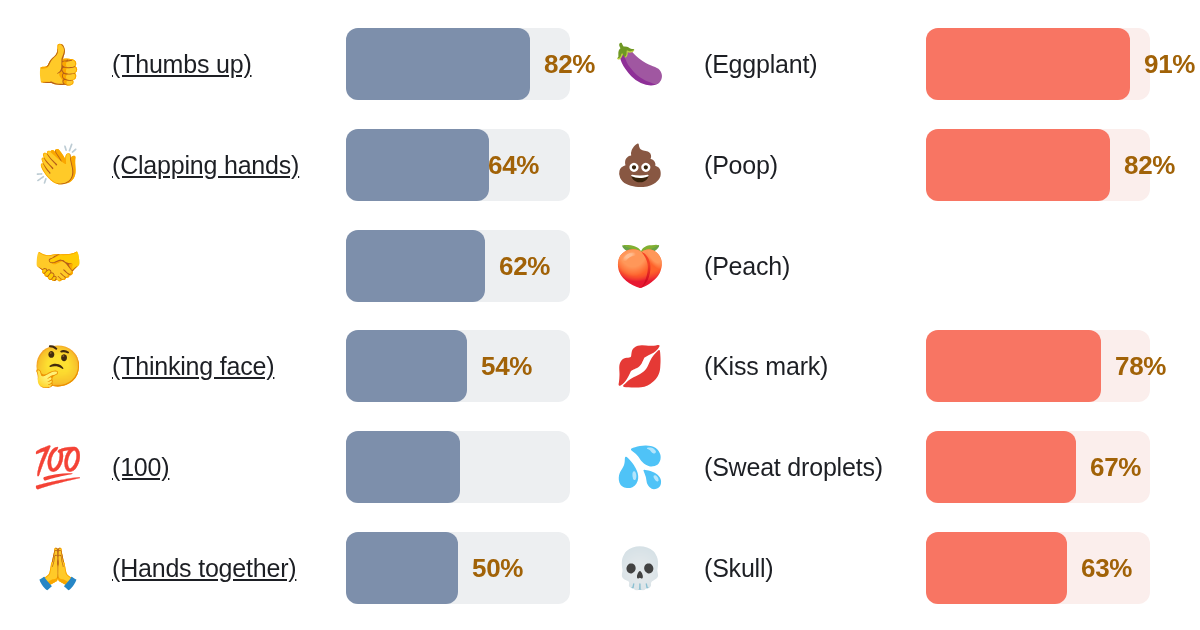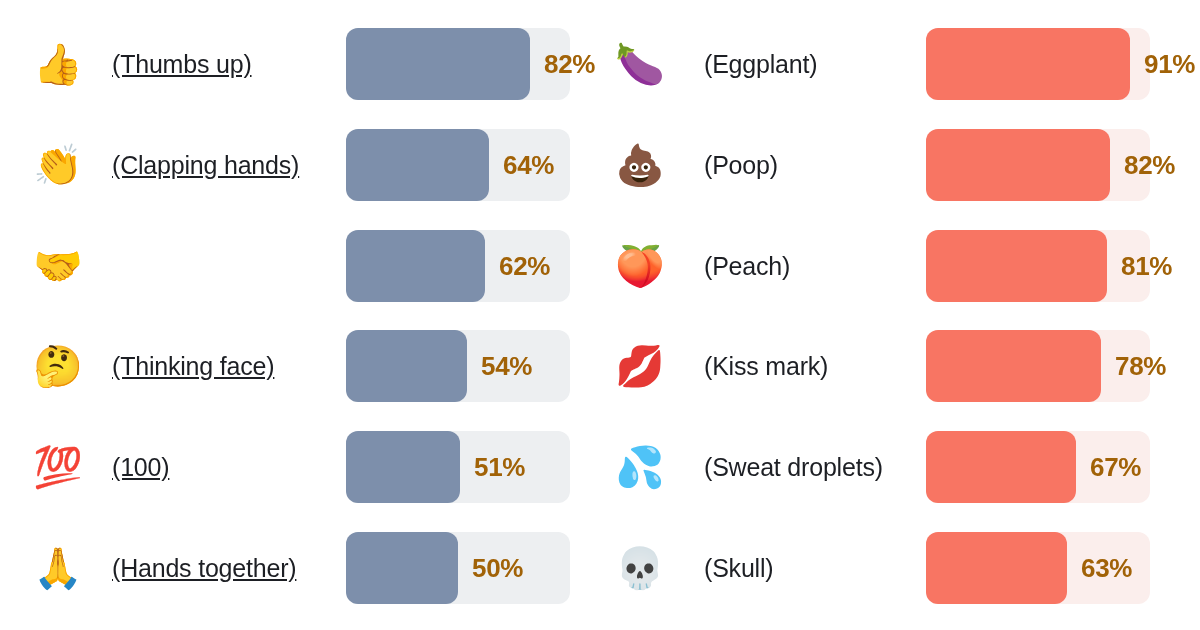--- a/index.html
+++ b/index.html
@@ -111,21 +111,21 @@
         <div class="track slate">
           <div class="fill slate" style="width: 184px;"></div>
           <div class="value" style="left: 198px;">82%</div>
         </div>
       </div>
       <div class="row" style="top: 129px;">
         <div class="emoji">👏</div>
         <div class="label">(Clapping hands)</div>
         <div class="track slate">
           <div class="fill slate" style="width: 143px;"></div>
-          <div class="value" style="left: 157px;">64%</div>
+          <div class="value" style="left: 142px;">64%</div>
         </div>
       </div>
       <div class="row" style="top: 230px;">
         <div class="emoji">🤝</div>
         <div class="track slate">
           <div class="fill slate" style="width: 139px;"></div>
           <div class="value" style="left: 153px;">62%</div>
         </div>
       </div>
       <div class="row" style="top: 330px;">
@@ -134,21 +134,20 @@
         <div class="track slate">
           <div class="fill slate" style="width: 121px;"></div>
           <div class="value" style="left: 135px;">54%</div>
         </div>
       </div>
       <div class="row" style="top: 431px;">
         <div class="emoji">💯</div>
         <div class="label">(100)</div>
         <div class="track slate">
           <div class="fill slate" style="width: 114px;"></div>
-          <div class="value" style="left: 128px;">51%</div>
         </div>
       </div>
       <div class="row" style="top: 532px;">
         <div class="emoji">🙏</div>
         <div class="label">(Hands together)</div>
         <div class="track slate">
           <div class="fill slate" style="width: 112px;"></div>
           <div class="value" style="left: 126px;">50%</div>
         </div>
       </div>
@@ -166,24 +165,20 @@
         <div class="emoji">💩</div>
         <div class="label">(Poop)</div>
         <div class="track coral">
           <div class="fill coral" style="width: 184px;"></div>
           <div class="value" style="left: 198px;">82%</div>
         </div>
       </div>
       <div class="row" style="top: 230px;">
         <div class="emoji">🍑</div>
         <div class="label">(Peach)</div>
-        <div class="track coral">
-          <div class="fill coral" style="width: 181px;"></div>
-          <div class="value" style="left: 195px;">81%</div>
-        </div>
       </div>
       <div class="row" style="top: 330px;">
         <div class="emoji">💋</div>
         <div class="label">(Kiss mark)</div>
         <div class="track coral">
           <div class="fill coral" style="width: 175px;"></div>
           <div class="value" style="left: 189px;">78%</div>
         </div>
       </div>
       <div class="row" style="top: 431px;">

